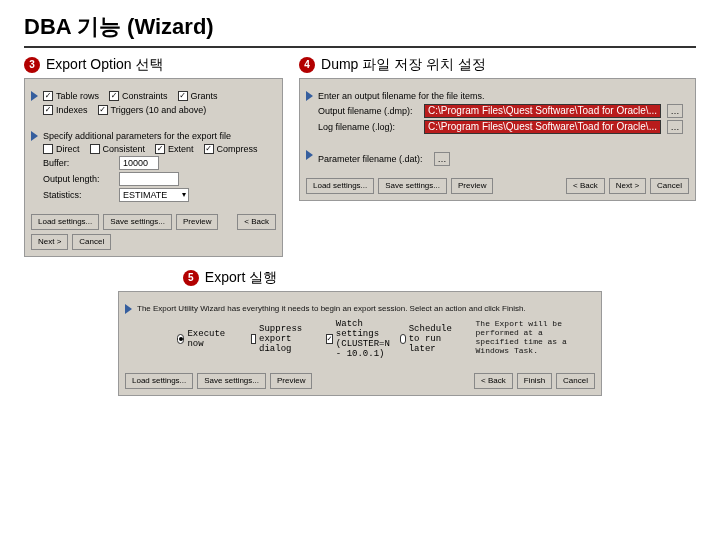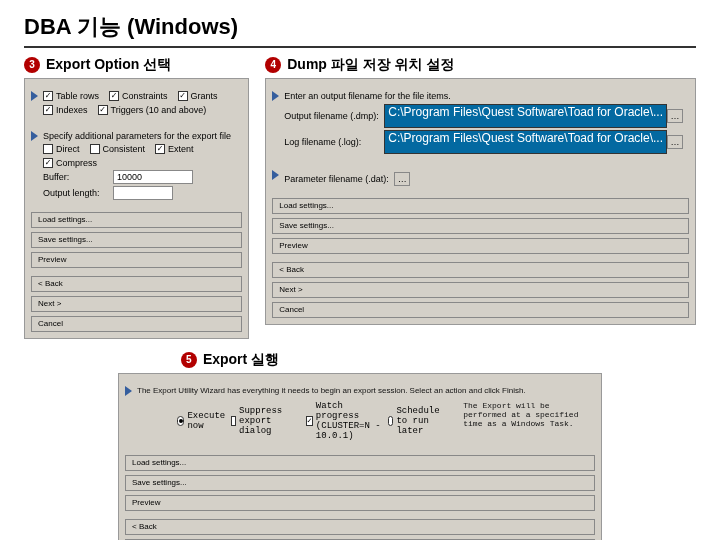--- a/index.html
+++ b/index.html
@@ -32,21 +32,21 @@
   .badge {
     width: 16px; height: 16px;
     border-radius: 8px;
     background: #b20000;
     color: #fff;
     font-size: 10px;
     line-height: 16px;
     text-align: center;
     font-weight: 700;
   }
-  .sec-title { font-size: 14px; font-weight: 700; }
+  .sec-title { font-size: 14px; font-weight: 400; }
   .panel {
     border: 1px solid #999;
     background: #d4d0c8;
     padding: 6px;
     display: flex;
     flex-direction: column;
     gap: 4px;
   }
   .group {
     position: relative;
@@ -60,44 +60,44 @@
     border-top: 5px solid transparent;
     border-bottom: 5px solid transparent;
     border-left: 7px solid #355e9e;
   }
   .g-head { font-size: 9px; color: #000; margin-bottom: 3px; }
   .cb-row { display: flex; flex-wrap: wrap; gap: 4px 10px; }
   .cb { display: flex; align-items: center; gap: 3px; font-size: 9px; }
   .cb .box { width: 10px; height: 10px; border: 1px solid #333; background: #fff; font-size: 8px; line-height: 8px; text-align: center; }
   .rb .dot { width:10px;height:10px;border:1px solid #333;border-radius:5px;background:#fff;display:flex;align-items:center;justify-content:center;}
   .rb .dot .inner{width:4px;height:4px;border-radius:2px;background:#000;}
-  .field { display: flex; align-items: center; font-size: 9px; margin-top: 2px; }
+  .field { display: flex; align-items: center; gap: 6px; font-size: 9px; margin-top: 2px; }
   .field label { min-width: 70px; }
   .inp { background: #fff; border: 1px solid #888; height: 14px; padding: 0 3px; font-size: 9px; line-height: 12px; }
   .sel { background: #fff; border: 1px solid #888; height: 14px; padding: 0 12px 0 3px; position: relative; display:inline-block; min-width: 70px; font-size:9px; line-height:12px;}
   .sel:after { content: "▾"; position:absolute; right:2px; top:0; font-size:8px; }
-  .darkinp { background:#0369a1; color:#fff; border:1px solid #333; height:24px; padding:0 3px; font-size:12px; flex:1; overflow:hidden; white-space:nowrap; }
+  .darkinp { background:#b91c1c; color:#fff; border:1px solid #333; height:14px; padding:0 3px; font-size:10px; flex:1; overflow:hidden; white-space:nowrap; }
   .ell { width:16px; height:14px; border:1px solid #888; background:#d4d0c8; text-align:center; font-size:9px; line-height:12px; }
-  .btnbar { display:flex; gap:4px; justify-content:flex-start; flex-wrap:wrap; margin-top:2px;flex-direction:column;}
+  .btnbar { display:flex; gap:4px; justify-content:flex-start; flex-wrap:wrap; margin-top:2px;}
   .btn { border:1px solid #888; background:#d4d0c8; font-size:8px; height:16px; padding:0 6px; line-height:14px; }
   .mid {
     margin-top: 12px;
     display:flex;
     flex-direction:column;
     align-items:center;
   }
   .mid .sec-head { align-self: center; margin-left: -260px; }
   .panel5 { width: 484px; }
   .smalltext { font-size:8px; color:#111; }
 </style>
 </head>
 <body>
 
 <div class="slide">
-  <div class="title">DBA 기능 (Windows)</div>
+  <div class="title">DBA 기능 (Wizard)</div>
 
   <div class="cols">
 
     <div class="col">
       <div class="sec-head">
         <span class="badge">3</span>
         <span class="sec-title">Export Option 선택</span>
       </div>
       <div class="panel">
         <div class="group">
@@ -141,25 +141,29 @@
                 <span class="box">✓</span>
                 <span>Extent</span>
               </label>
             <label class="cb">
                 <span class="box">✓</span>
                 <span>Compress</span>
               </label>
           </div>
           <div class="field">
               <label>Buffer:</label>
-              <span class="inp" style="width:80px">10000</span>
+              <span class="inp" style="width:40px">10000</span>
             </div>
           <div class="field">
               <label>Output length:</label>
               <span class="inp" style="width:60px"></span>
+            </div>
+          <div class="field">
+              <label>Statistics:</label>
+              <span class="sel">ESTIMATE</span>
             </div>
         </div>
         <div class="btnbar">
           <span class="btn">Load settings...</span>
           <span class="btn">Save settings...</span>
           <span class="btn">Preview</span>
           <span style="flex:1"></span>
           <span class="btn">&lt; Back</span>
           <span class="btn">Next &gt;</span>
           <span class="btn">Cancel</span>
@@ -216,27 +220,27 @@
       <div class="group">
         <div class="arrow"></div>
         <div class="smalltext">The Export Utility Wizard has everything it needs to begin an export session.  Select an action and click Finish.</div>
         <div style="padding:6px 0 2px 40px; display:flex; flex-direction:row; gap:3px;font-family:Liberation Mono, monospace;">
           <label class="cb rb">
               <span class="dot">
                 <span class="inner"></span>
               </span>
               <span>Execute now</span>
             </label>
-          <label class="cb" style="margin-left:0">
+          <label class="cb" style="margin-left:20px">
               <span class="box"></span>
               <span>Suppress export dialog</span>
             </label>
           <label class="cb" style="margin-left:16px">
               <span class="box">✓</span>
-              <span>Watch progress (CLUSTER=N - 10.0.1)</span>
+              <span>Watch settings (CLUSTER=N - 10.0.1)</span>
             </label>
           <label class="cb rb">
               <span class="dot"></span>
               <span>Schedule to run later</span>
             </label>
           <div class="smalltext" style="margin-left:16px">The Export will be performed at a specified time as a Windows Task.</div>
         </div>
       </div>
       <div class="btnbar">
         <span class="btn">Load settings...</span>

